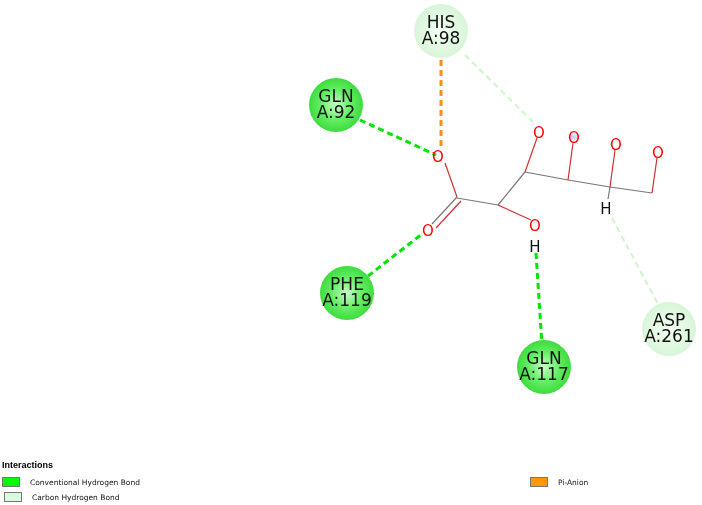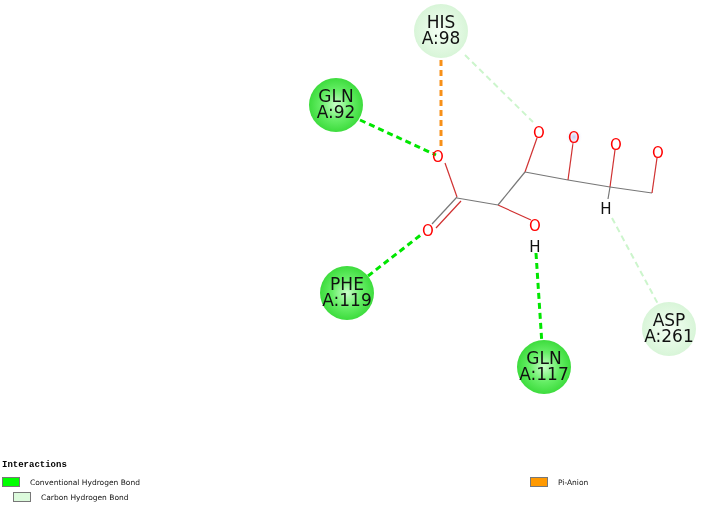--- a/index.html
+++ b/index.html
@@ -1,18 +1,18 @@
 <!DOCTYPE html>
 <html><head>
 <meta charset="utf-8">
 <style>
   html, body { margin:0; padding:0; background:#ffffff; }
   body { width:702px; height:505px; position:relative; overflow:hidden; font-family:"DejaVu Sans", sans-serif; }
   #diagram { position:absolute; left:0; top:0; width:702px; height:505px; }
-  .legend-title { position:absolute; left:2px; top:460px; font-size:9px; font-weight:bold; color:#000; font-family:Liberation Mono, monospace; }
+  .legend-title { position:absolute; left:2px; top:460px; font-size:9px; font-weight:bold; color:#000; font-family:Liberation Sans, sans-serif; }
   .legend-item { position:absolute; display:flex; align-items:center; font-size:7.5px; color:#111; font-family:"DejaVu Sans", sans-serif; }
   .swatch { width:18px; height:10px; border:1px solid #777; margin-right:10px; box-sizing:border-box; }
   .res-label { font-family:"DejaVu Sans", sans-serif; font-size:17px; fill:#111; }
   .atom { font-family:"DejaVu Sans", sans-serif; font-size:15px; }
 </style>
 </head>
 <body>
 
 <svg id="diagram" width="702" height="505" viewBox="0 0 702 505" xmlns="http://www.w3.org/2000/svg">
   <defs>
@@ -96,20 +96,20 @@
     <text class="atom" x="606" y="214" text-anchor="middle" fill="#111">H</text>
     <text class="atom" x="658" y="158" text-anchor="middle" fill="#ff0000">O</text>
   </g>
 </svg>
 
 <div class="legend-title">Interactions</div>
 <div class="legend-item" style="left:2px; top:477px;">
   <span class="swatch" style="background:#00ff00;"></span>
   <span>Conventional Hydrogen Bond</span>
 </div>
-<div class="legend-item" style="left:13px; top:492px;">
+<div class="legend-item" style="left:4px; top:492px;">
   <span class="swatch" style="background:#dcfadc;"></span>
   <span>Carbon Hydrogen Bond</span>
 </div>
 <div class="legend-item" style="left:530px; top:477px;justify-content:flex-end;">
   <span class="swatch" style="background:#ff9900;"></span>
   <span>Pi-Anion</span>
 </div>
 
 </body></html>

